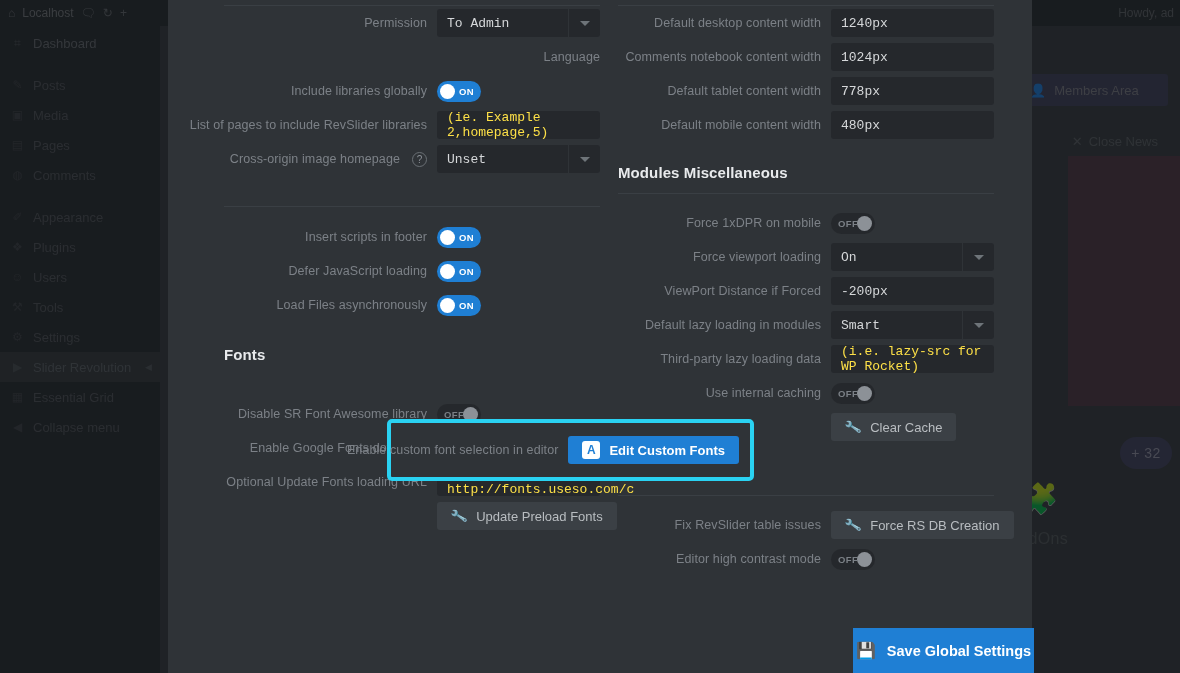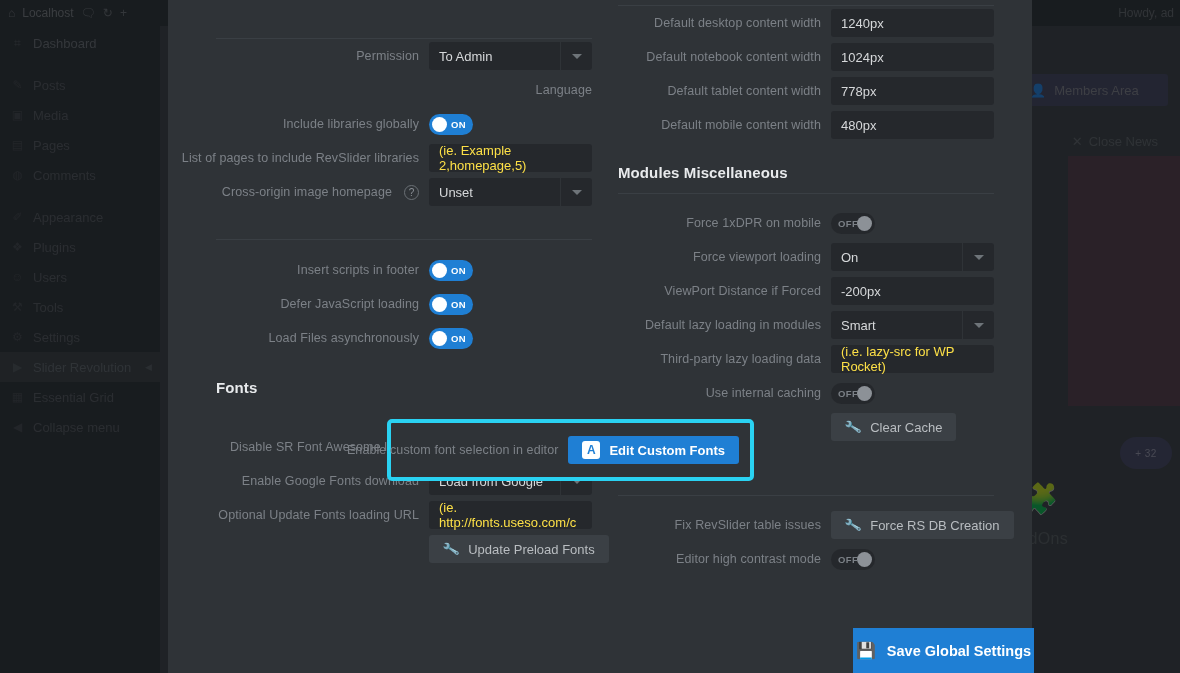--- a/index.html
+++ b/index.html
@@ -68,21 +68,21 @@
   }
   .news-banner2 {
     position: absolute; right: 0; top: 156px; width: 40px; height: 250px;
     background: #4d3442;
   }
   .plus-badge {
     position: absolute; right: 8px; top: 437px;
     width: 52px; height: 32px; border-radius: 16px;
     background: #3d3e5c; color: #8c8da0;
     display: flex; align-items: center; justify-content: center;
-    font-size: 10px; letter-spacing: .5px; text-align: right;
+    font-size: 14px; letter-spacing: .5px; text-align: right;
   }
   .addons-puzzle {
     position: absolute; right: 125px; top: 484px;
     width: 34px; height: 34px;
     color: #3f444a; font-size: 30px; line-height: 1;
   }
   .addons-label {
     position: absolute; right: 112px; top: 530px;
     color: #4d5257; font-size: 16px; letter-spacing: .3px;
   }
@@ -90,21 +90,21 @@
   
   .veil { position: absolute; inset: 0; background: rgba(16,18,20,.55); }
 
   
   .panel {
     position: absolute; left: 168px; top: 0; width: 864px; height: 673px;
     background: #2f3337;
   }
   .cols { position: absolute; left: 0; top: 0; width: 864px; height: 673px; }
   .col { position: absolute; top: 0; }
-  .col-left  { left: 48px;  width: 376px; margin-top: 33px; }
+  .col-left  { left: 56px;  width: 376px; }
   .col-right { left: 450px; width: 376px; }
 
   .hr-top {
     height: 1px; background: #3a3f44; margin-top: 5px;
   }
 
   .row {
     display: flex; align-items: center; justify-content: flex-end;
     gap: 10px; height: 34px; margin-bottom: 0;
   }
@@ -112,20 +112,21 @@
     font-size: 12.5px; color: #7c8187; text-align: right;
     white-space: nowrap; letter-spacing: .1px;
   }
   .row-ctrl { width: 163px; flex: 0 0 163px; }
 
   .sel, .txt {
     position: relative; height: 28px; border-radius: 3px;
     background: #25282c; display: flex; align-items: center;
     padding: 0 10px; font-size: 13px; color: #d6d8da;
     width: 100%;
+    font-family: Liberation Mono, monospace;
   }
   .txt.ph { color: #fde047; }
   .sel .arrow {
     position: absolute; right: 0; top: 0; bottom: 0; width: 32px;
     border-left: 1px solid #2f3337;
     display: flex; align-items: center; justify-content: center;
   }
   .sel .arrow i {
     display: block; width: 0; height: 0;
     border-left: 5px solid transparent; border-right: 5px solid transparent;
@@ -426,21 +427,21 @@
         <div id="right-rows">
             <div class="row">
               <span class="row-label">Default desktop content width</span>
               <div class="row-ctrl">
                 <div class="txt">
                   <span>1240px</span>
                 </div>
               </div>
             </div>
             <div class="row">
-              <span class="row-label">Default notebook content width</span>
+              <span class="row-label">Comments notebook content width</span>
               <div class="row-ctrl">
                 <div class="txt">
                   <span>1024px</span>
                 </div>
               </div>
             </div>
             <div class="row">
               <span class="row-label">Default tablet content width</span>
               <div class="row-ctrl">
                 <div class="txt">

